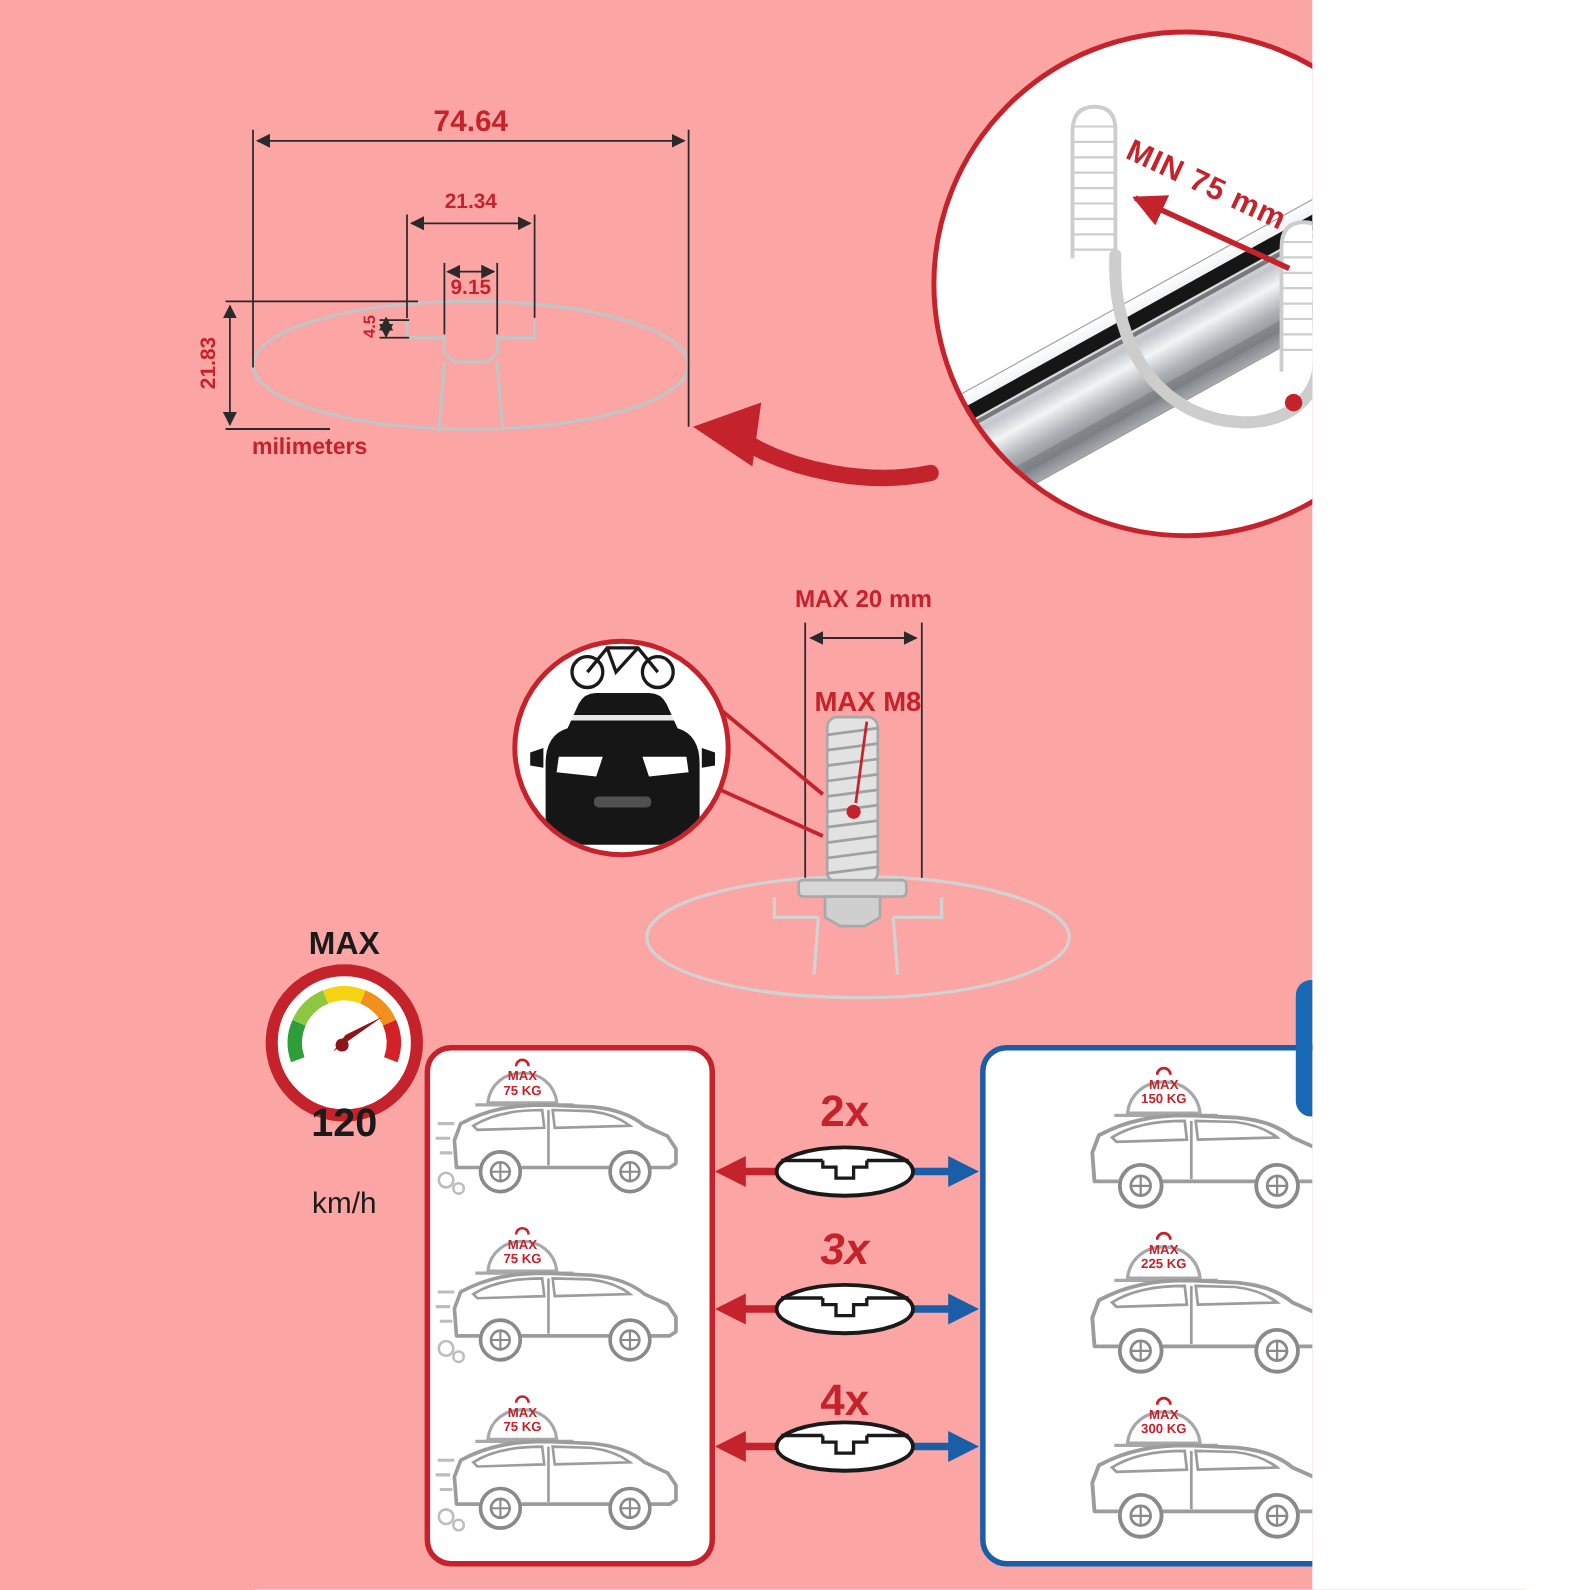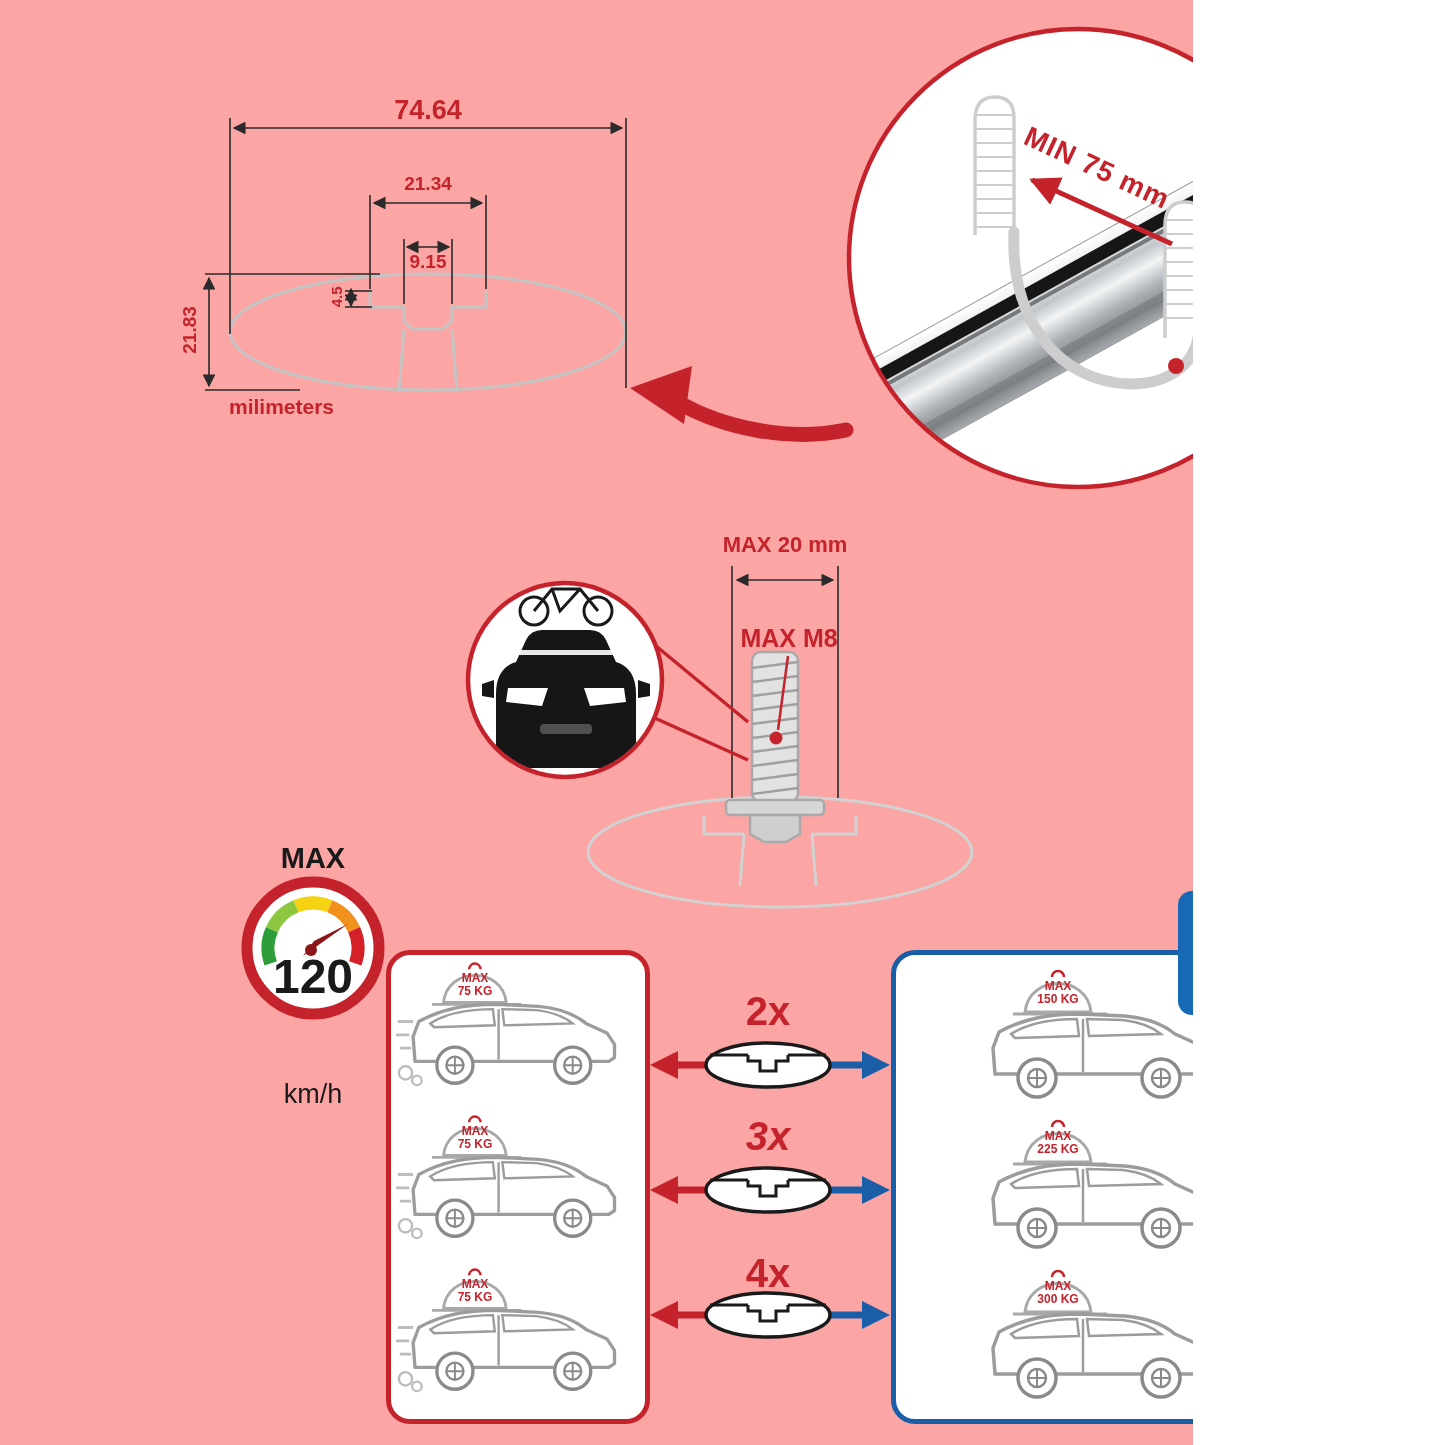--- a/index.html
+++ b/index.html
@@ -16,21 +16,21 @@
   .dim-74{left:230px;top:96px;width:396px;font-size:27px;}
   .dim-2134{left:370px;top:174px;width:116px;font-size:19px;}
   .dim-915{left:404px;top:220px;width:48px;font-size:19px;margin-top:32px;}
   .dim-45{left:318px;top:289px;width:38px;font-size:15px;transform:rotate(-90deg);}
   .dim-2183{left:155px;top:320px;width:70px;font-size:19px;transform:rotate(-90deg);}
   .units{left:191px;top:396px;width:200px;font-size:21px;text-align:left;margin-left:38px;}
   .min75{left:1026px;top:120px;width:200px;font-size:28px;transform:rotate(25deg);transform-origin:left center;text-align:left;letter-spacing:1px;}
   .max20{left:660px;top:533px;width:250px;font-size:22px;}
   .maxm8{left:714px;top:625px;width:150px;font-size:25px;}
   .speed-max{left:253px;top:843px;width:120px;font-size:29px;}
-  .speed-120{left:253px;top:952px;width:120px;font-size:48px;}
+  .speed-120{left:253px;top:1002px;width:120px;font-size:36px;}
   .speed-kmh{left:253px;top:1040px;width:120px;font-size:27px;font-weight:normal;margin-top:40px;}
   .mult{width:120px;left:708px;font-size:40px;}
   .mult-0{top:990px;} .mult-1{top:1115px;font-style:italic;} .mult-2{top:1252px;}
   .bag-label{width:84px;font-size:12px;line-height:13px;}
   .bag-r{left:433px;} .bag-b{left:1016px;}
   .bag-r0{top:972px;} .bag-r1{top:1125px;} .bag-r2{top:1278px;}
   .bag-b0{top:980px;} .bag-b1{top:1130px;} .bag-b2{top:1280px;}
   .park-sign{
     position:absolute;z-index:4;left:1178px;top:891px;width:124px;height:124px;
     background:#1769b5;border-radius:14px;color:#fff;font-weight:bold;

